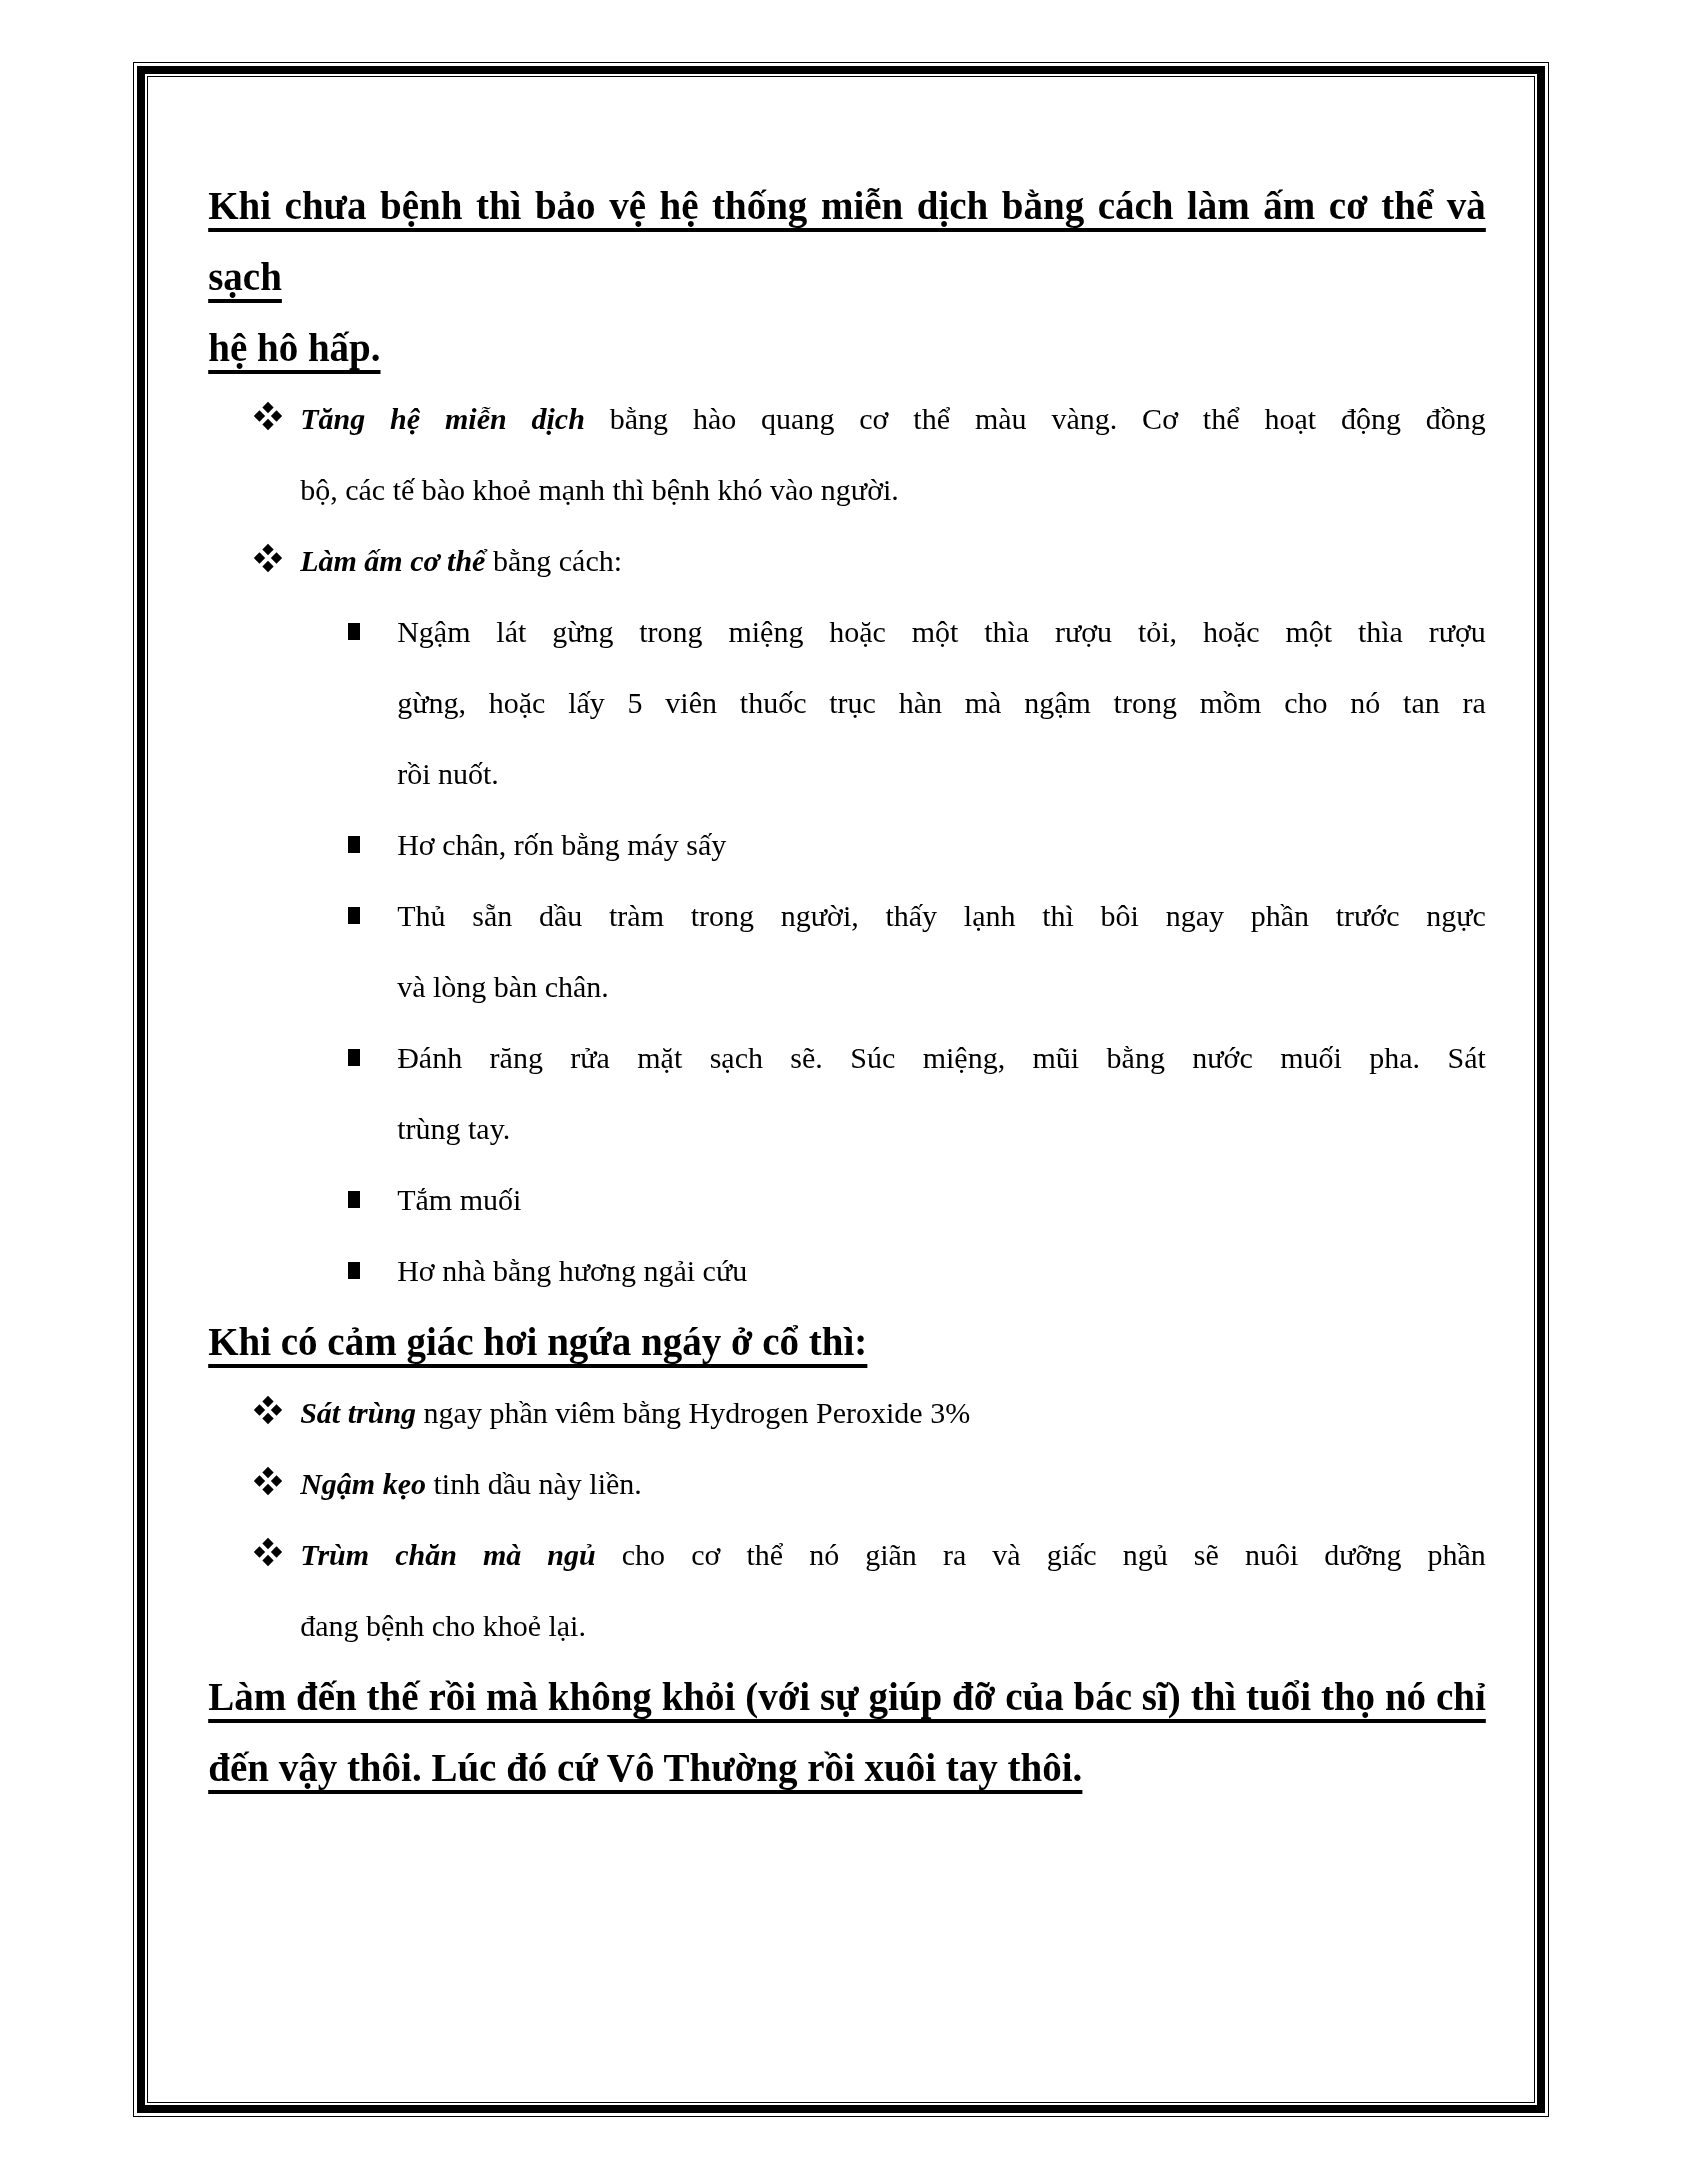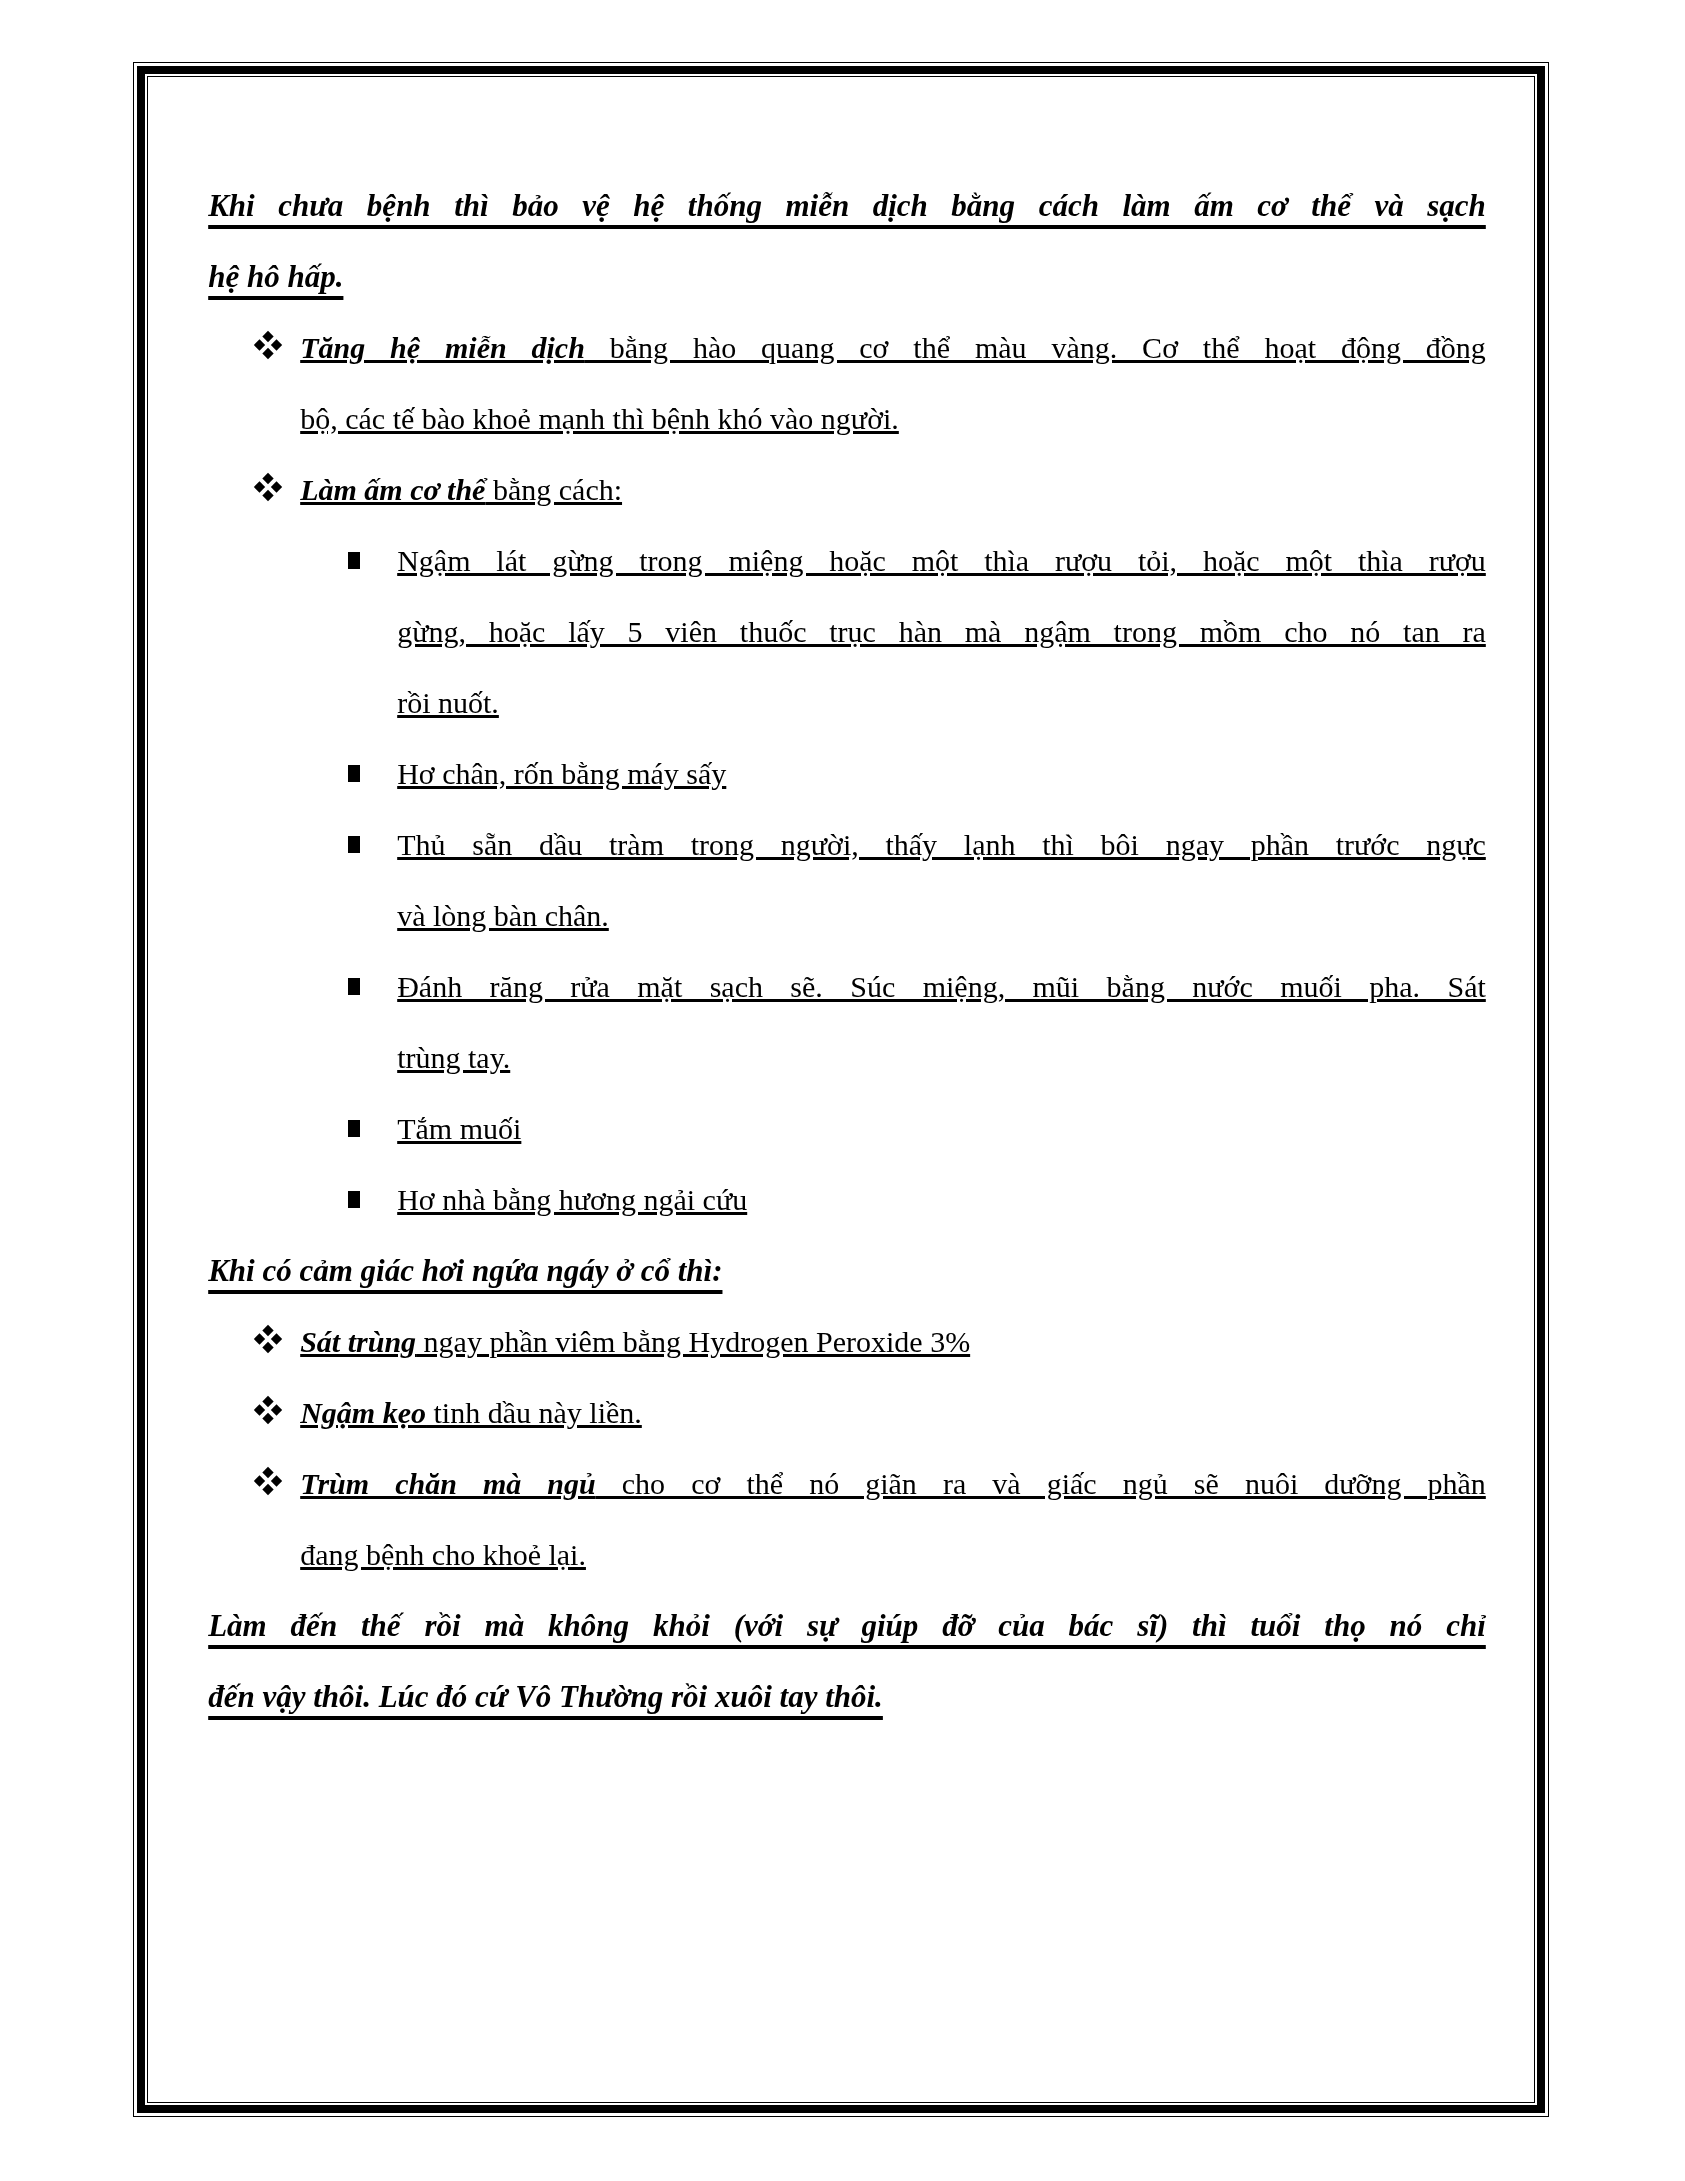--- a/index.html
+++ b/index.html
@@ -21,23 +21,23 @@
   .frame-inner {
     width:100%; height:100%;
     border:1.8px solid #000; box-sizing:border-box; position:relative;
   }
   .content {
     position:absolute; left:0; top:0; right:0; bottom:0;
     padding:93px 48px 0 60px;
     font-size:30px; line-height:71px;
   }
   .para { position:relative; margin:0; }
-  .line { display:block; text-align:left;text-decoration:underline; }
+  .line { display:block; text-align:left; }
   .line.j { text-align:justify; text-align-last:justify; }
-  .heading { font-weight:bold; font-size:31px;font-style:italic; }
+  .heading { font-weight:bold; font-size:39px; }
   .heading .line {
     text-decoration:underline;
     text-decoration-thickness:3.5px;
     text-underline-offset:8.8px;
   }
   .lead { font-weight:bold; font-style:italic; }
   .ind1 .line { padding-left:92px; }
   .ind2 .line { padding-left:189px; }
   
   .dmark {

